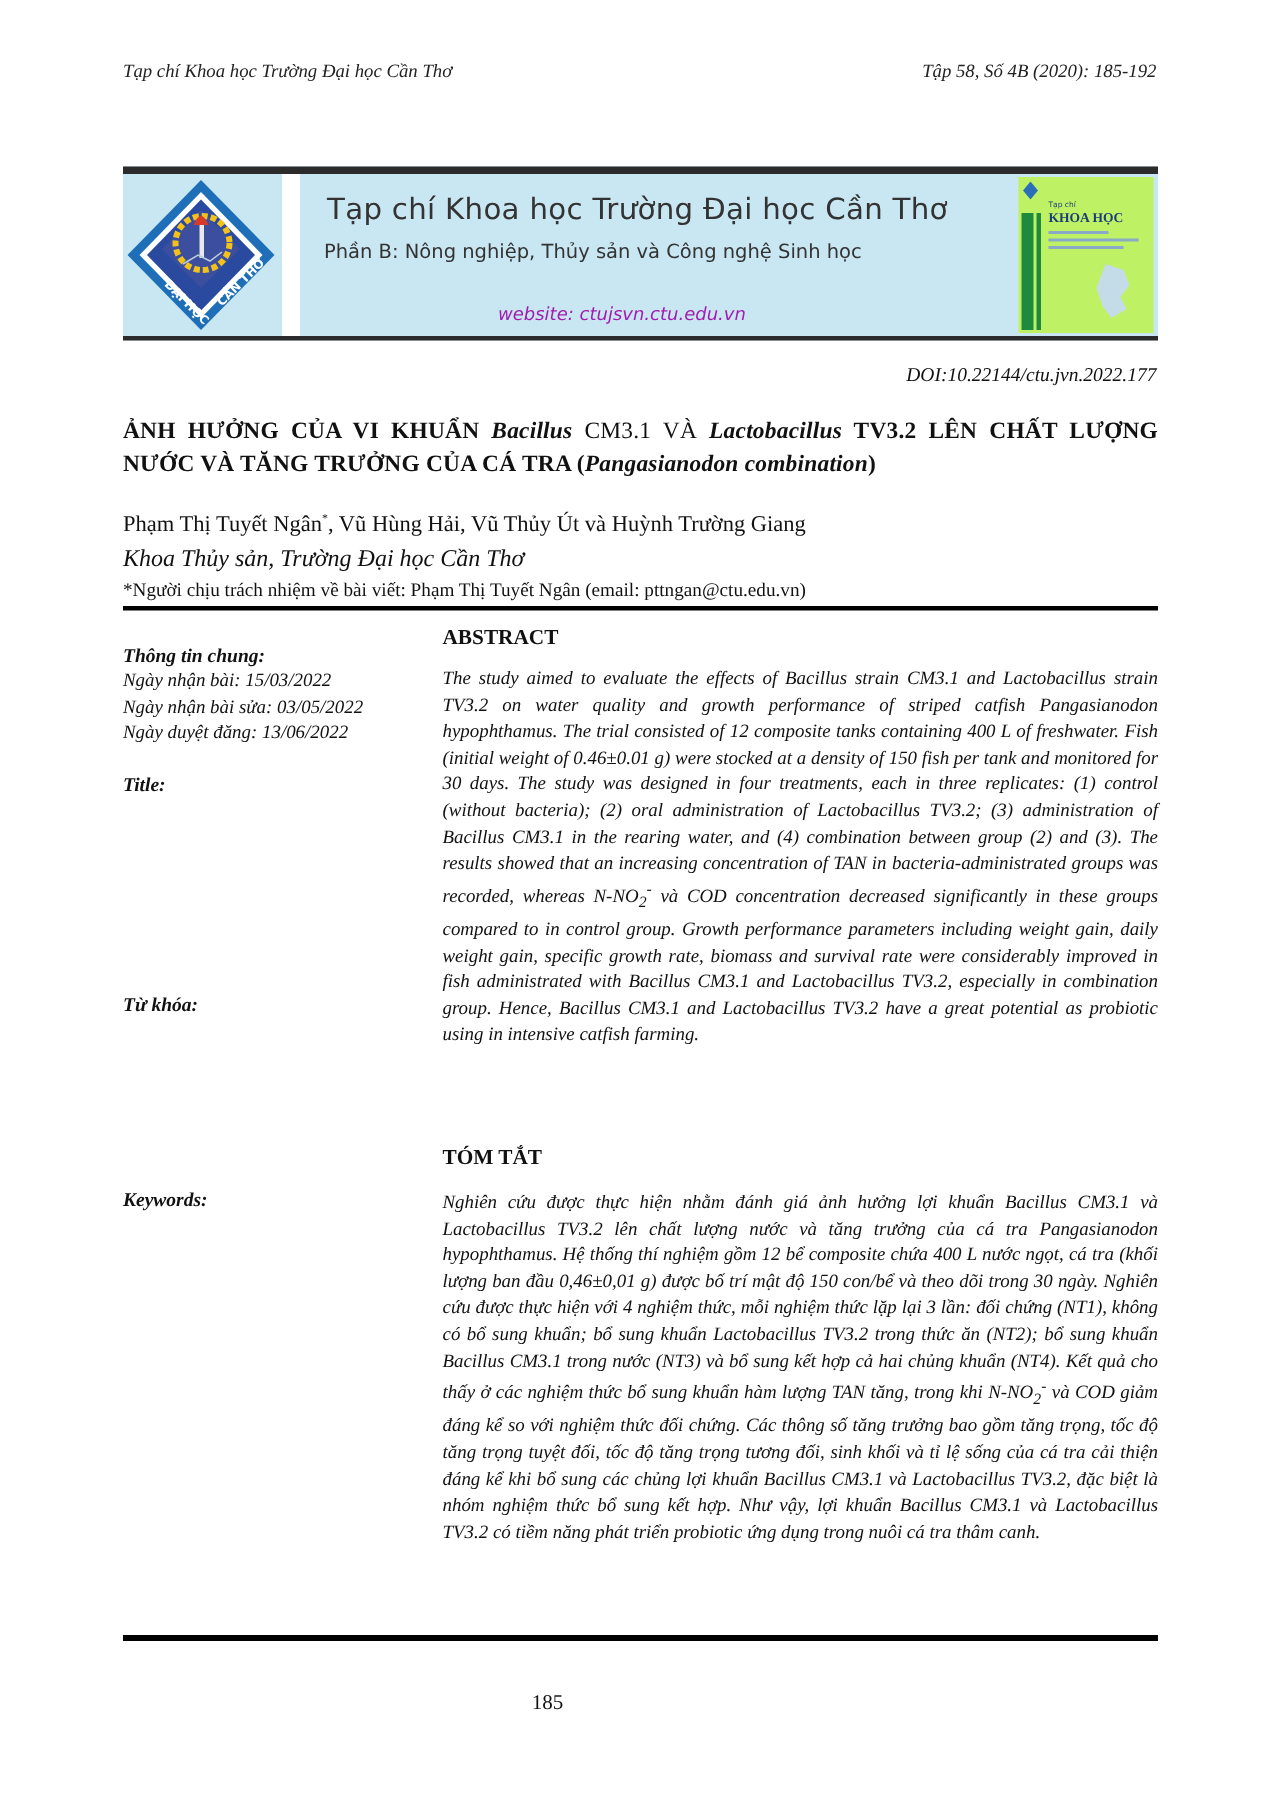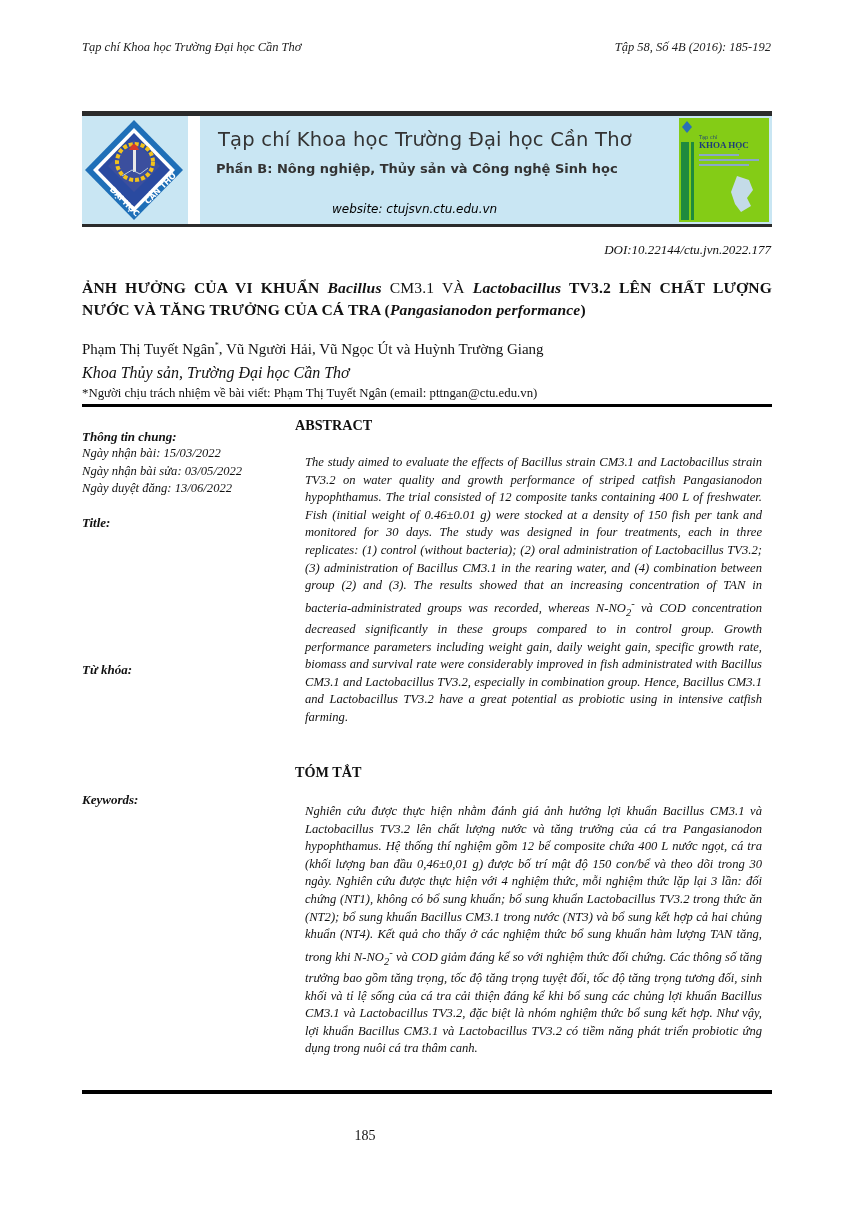--- a/index.html
+++ b/index.html
@@ -10,24 +10,24 @@
   .hdr-left { left:82px; }
   .hdr-right { right:82px; }
 
   .banner { left:82px; top:111px; width:690px; height:116px; background:#c9e6f3;
             border-top:5px solid #2b2b2b; border-bottom:3px solid #2b2b2b; box-sizing:border-box; }
   .banner .logo-box { position:absolute; left:0; top:0; width:105px; height:108px; background:#c9e6f3; }
   .banner .sep { position:absolute; left:106px; top:0; width:12px; height:108px; background:#ffffff; }
   .banner .title { position:absolute; left:136px; top:12px; font-family:"DejaVu Sans",sans-serif;
                    font-size:19.5px; color:#333; letter-spacing:0.2px; }
   .banner .subtitle { position:absolute; left:134px; top:45px; font-family:"DejaVu Sans",sans-serif;
-                      font-size:13px; font-weight:bold; color:#333;text-align:right; }
+                      font-size:13px; font-weight:normal; color:#333;text-align:right; }
   .banner .website { position:absolute; left:250px; top:86px; font-family:"DejaVu Sans",sans-serif;
-                     font-size:12px; font-style:italic; color:#000000; }
-  .banner .cover { position:absolute; left:597px; top:2px; width:90px; height:104px; background:#84cc16; }
+                     font-size:12px; font-style:italic; color:#a21caf; }
+  .banner .cover { position:absolute; left:597px; top:2px; width:90px; height:104px; background:#bef264; }
   .cover .bar1 { position:absolute; left:2px; top:24px; width:8px; height:78px; background:#1f8a3e; }
   .cover .bar2 { position:absolute; left:12px; top:24px; width:3px; height:78px; background:#1f8a3e; }
   .cover .ctop { position:absolute; left:20px; top:16px; font-size:5px; color:#1d3d7a; font-family:"DejaVu Sans",sans-serif; }
   .cover .cname { position:absolute; left:20px; top:22px; font-size:9px; font-weight:bold; color:#1d3d7a; font-family:"Liberation Serif",serif; }
   .cover .cbadge { position:absolute; left:3px; top:3px; width:10px; height:12px; }
   .cover .lines { position:absolute; left:20px; top:36px; width:60px; }
   .cover .lines div { height:2px; background:#8aa8c8; margin-bottom:3px; }
   .cover .map { position:absolute; left:48px; top:56px; width:30px; height:40px; }
 
   .doi { right:82px; top:242px; font-size:13px; font-style:italic; }
@@ -42,30 +42,30 @@
   .corresp { left:82px; top:386px; font-size:12.8px; }
   .rule-top { left:82px; top:404px; width:690px; height:3px; background:#000; }
   .rule-bottom { left:82px; top:1090px; width:690px; height:4px; background:#000; }
 
   .side { left:82px; width:200px; font-size:12.6px; font-style:italic; line-height:17.3px; }
   .side .h { font-weight:bold; font-size:13px; }
   .side p { margin:0; }
 
   .main { left:295px; width:477px; font-size:12.6px; font-style:italic; line-height:17.6px;
           text-align:justify; }
-  .main p { margin:10px; }
+  .main p { margin:0; }
   .sec-h { left:295px; font-size:14.2px; font-weight:bold; font-style:normal;text-align:center; }
 
   .page-num { left:0; width:730px; top:1128px; text-align:center; font-size:14px; }
 </style>
 </head>
 <body>
 
 <div class="abs hdr hdr-left">Tạp chí Khoa học Trường Đại học Cần Thơ</div>
-<div class="abs hdr hdr-right">Tập 58, Số 4B (2016): 185-192</div>
+<div class="abs hdr hdr-right">Tập 58, Số 4B (2020): 185-192</div>
 
 <div class="abs banner">
   <div class="logo-box">
     <svg width="105" height="108" viewBox="0 0 105 108">
       <polygon points="52,4 101,54 52,104 3,54" fill="#1e6fb8"></polygon>
       <polygon points="52,12 93,54 52,96 11,54" fill="#ffffff"></polygon>
       <polygon points="52,17 88,54 52,91 16,54" fill="#2a4aa0"></polygon>
       <polygon points="52,24 78,50 52,76 26,50" fill="#3b4f9e"></polygon>
       <circle cx="53" cy="46" r="18" fill="none" stroke="#f2c21b" stroke-width="4" stroke-dasharray="4 2"></circle>
       <rect x="51" y="34" width="3" height="22" fill="#e8e8e8"></rect>
@@ -94,25 +94,25 @@
       </div>
     <svg class="map" viewBox="0 0 30 40">
       <path d="M10 2 L22 6 L26 16 L20 24 L24 32 L14 38 L8 30 L4 18 Z" fill="#c4dbe8"></path>
     </svg>
   </div>
 </div>
 
 <div class="abs doi">DOI:10.22144/ctu.jvn.2022.177</div>
 
 <div class="abs article-title">
-  <span>ẢNH HƯỞNG CỦA VI KHUẨN </span><i>Bacillus</i><span class="nb"> CM3.1 VÀ </span><i>Lactobacillus</i><span> TV3.2 LÊN CHẤT LƯỢNG NƯỚC VÀ TĂNG TRƯỞNG CỦA CÁ TRA (</span><i>Pangasianodon performance</i><span>)</span>
+  <span>ẢNH HƯỞNG CỦA VI KHUẨN </span><i>Bacillus</i><span class="nb"> CM3.1 VÀ </span><i>Lactobacillus</i><span> TV3.2 LÊN CHẤT LƯỢNG NƯỚC VÀ TĂNG TRƯỞNG CỦA CÁ TRA (</span><i>Pangasianodon combination</i><span>)</span>
 </div>
 
 <div class="abs authors">
-  <span>Phạm Thị Tuyết Ngân</span><sup>*</sup><span>, Vũ Người Hải, Vũ Ngọc Út và Huỳnh Trường Giang</span>
+  <span>Phạm Thị Tuyết Ngân</span><sup>*</sup><span>, Vũ Hùng Hải, Vũ Thủy Út và Huỳnh Trường Giang</span>
 </div>
 <div class="abs affil">Khoa Thủy sản, Trường Đại học Cần Thơ</div>
 <div class="abs corresp">*Người chịu trách nhiệm về bài viết: Phạm Thị Tuyết Ngân (email: pttngan@ctu.edu.vn)</div>
 <div class="abs rule-top"></div>
 
 <div class="abs side" style="top:428px">
   <p class="h">Thông tin chung:</p>
   <p>Ngày nhận bài: 15/03/2022</p>
   <p>Ngày nhận bài sửa: 03/05/2022</p>
   <p>Ngày duyệt đăng: 13/06/2022</p>

